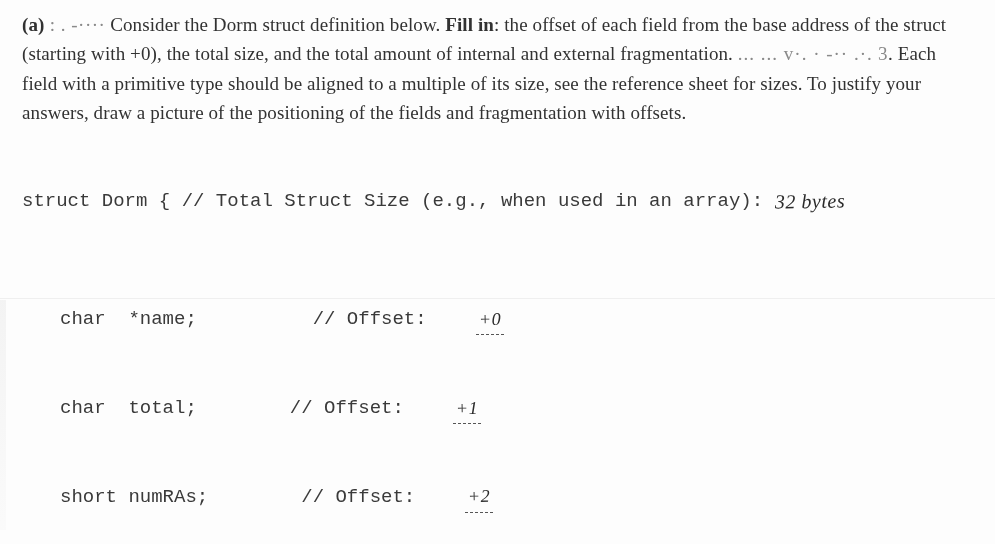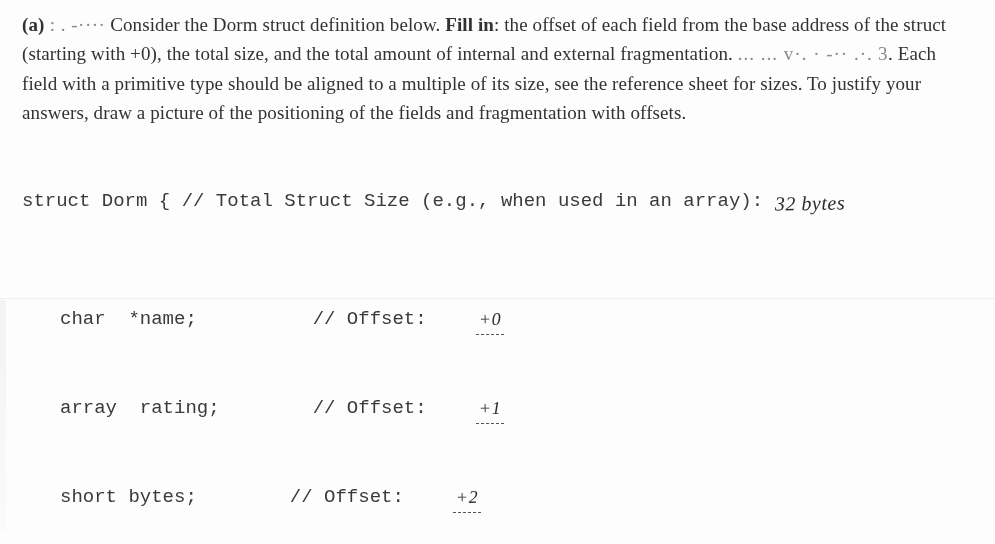--- a/index.html
+++ b/index.html
@@ -37,21 +37,21 @@
     font-family: "Courier New", Courier, monospace;
     font-size: 19px;
     line-height: 1.55;
     white-space: pre;
     color: #3a3a3a;
     margin-left: 0px;
     margin-bottom: 2px;
   }
   .code-line {
     display: flex;
-    align-items: flex-start;
+    align-items: center;
     height: 30px;
   }
   .code-line.indent {
     padding-left: 38px;
     gap: 36px;
   }
   .decl {
     display: inline-block;
     white-space: pre;
   }
@@ -118,26 +118,26 @@
     <span class="decl">struct Dorm { // Total Struct Size (e.g., when used in an array): </span>
     <span class="handwrap"><span class="hand">32 bytes</span></span>
   </div>
 
   <div class="code-line indent">
     <span class="decl">char  *name;       </span>
     <span class="comment">// Offset: </span>
     <span class="underline-dashed"><span class="hand small">+0</span></span>
   </div>
   <div class="code-line indent">
-    <span class="decl">array  rating;     </span>
+    <span class="decl">char  total;     </span>
     <span class="comment">// Offset: </span>
     <span class="underline-dashed"><span class="hand small">+1</span></span>
   </div>
   <div class="code-line indent">
-    <span class="decl">short bytes;     </span>
+    <span class="decl">short numRAs;     </span>
     <span class="comment">// Offset: </span>
     <span class="underline-dashed"><span class="hand small">+2</span></span>
   </div>
   
   
 
   
 </div>
 
 </body></html>

